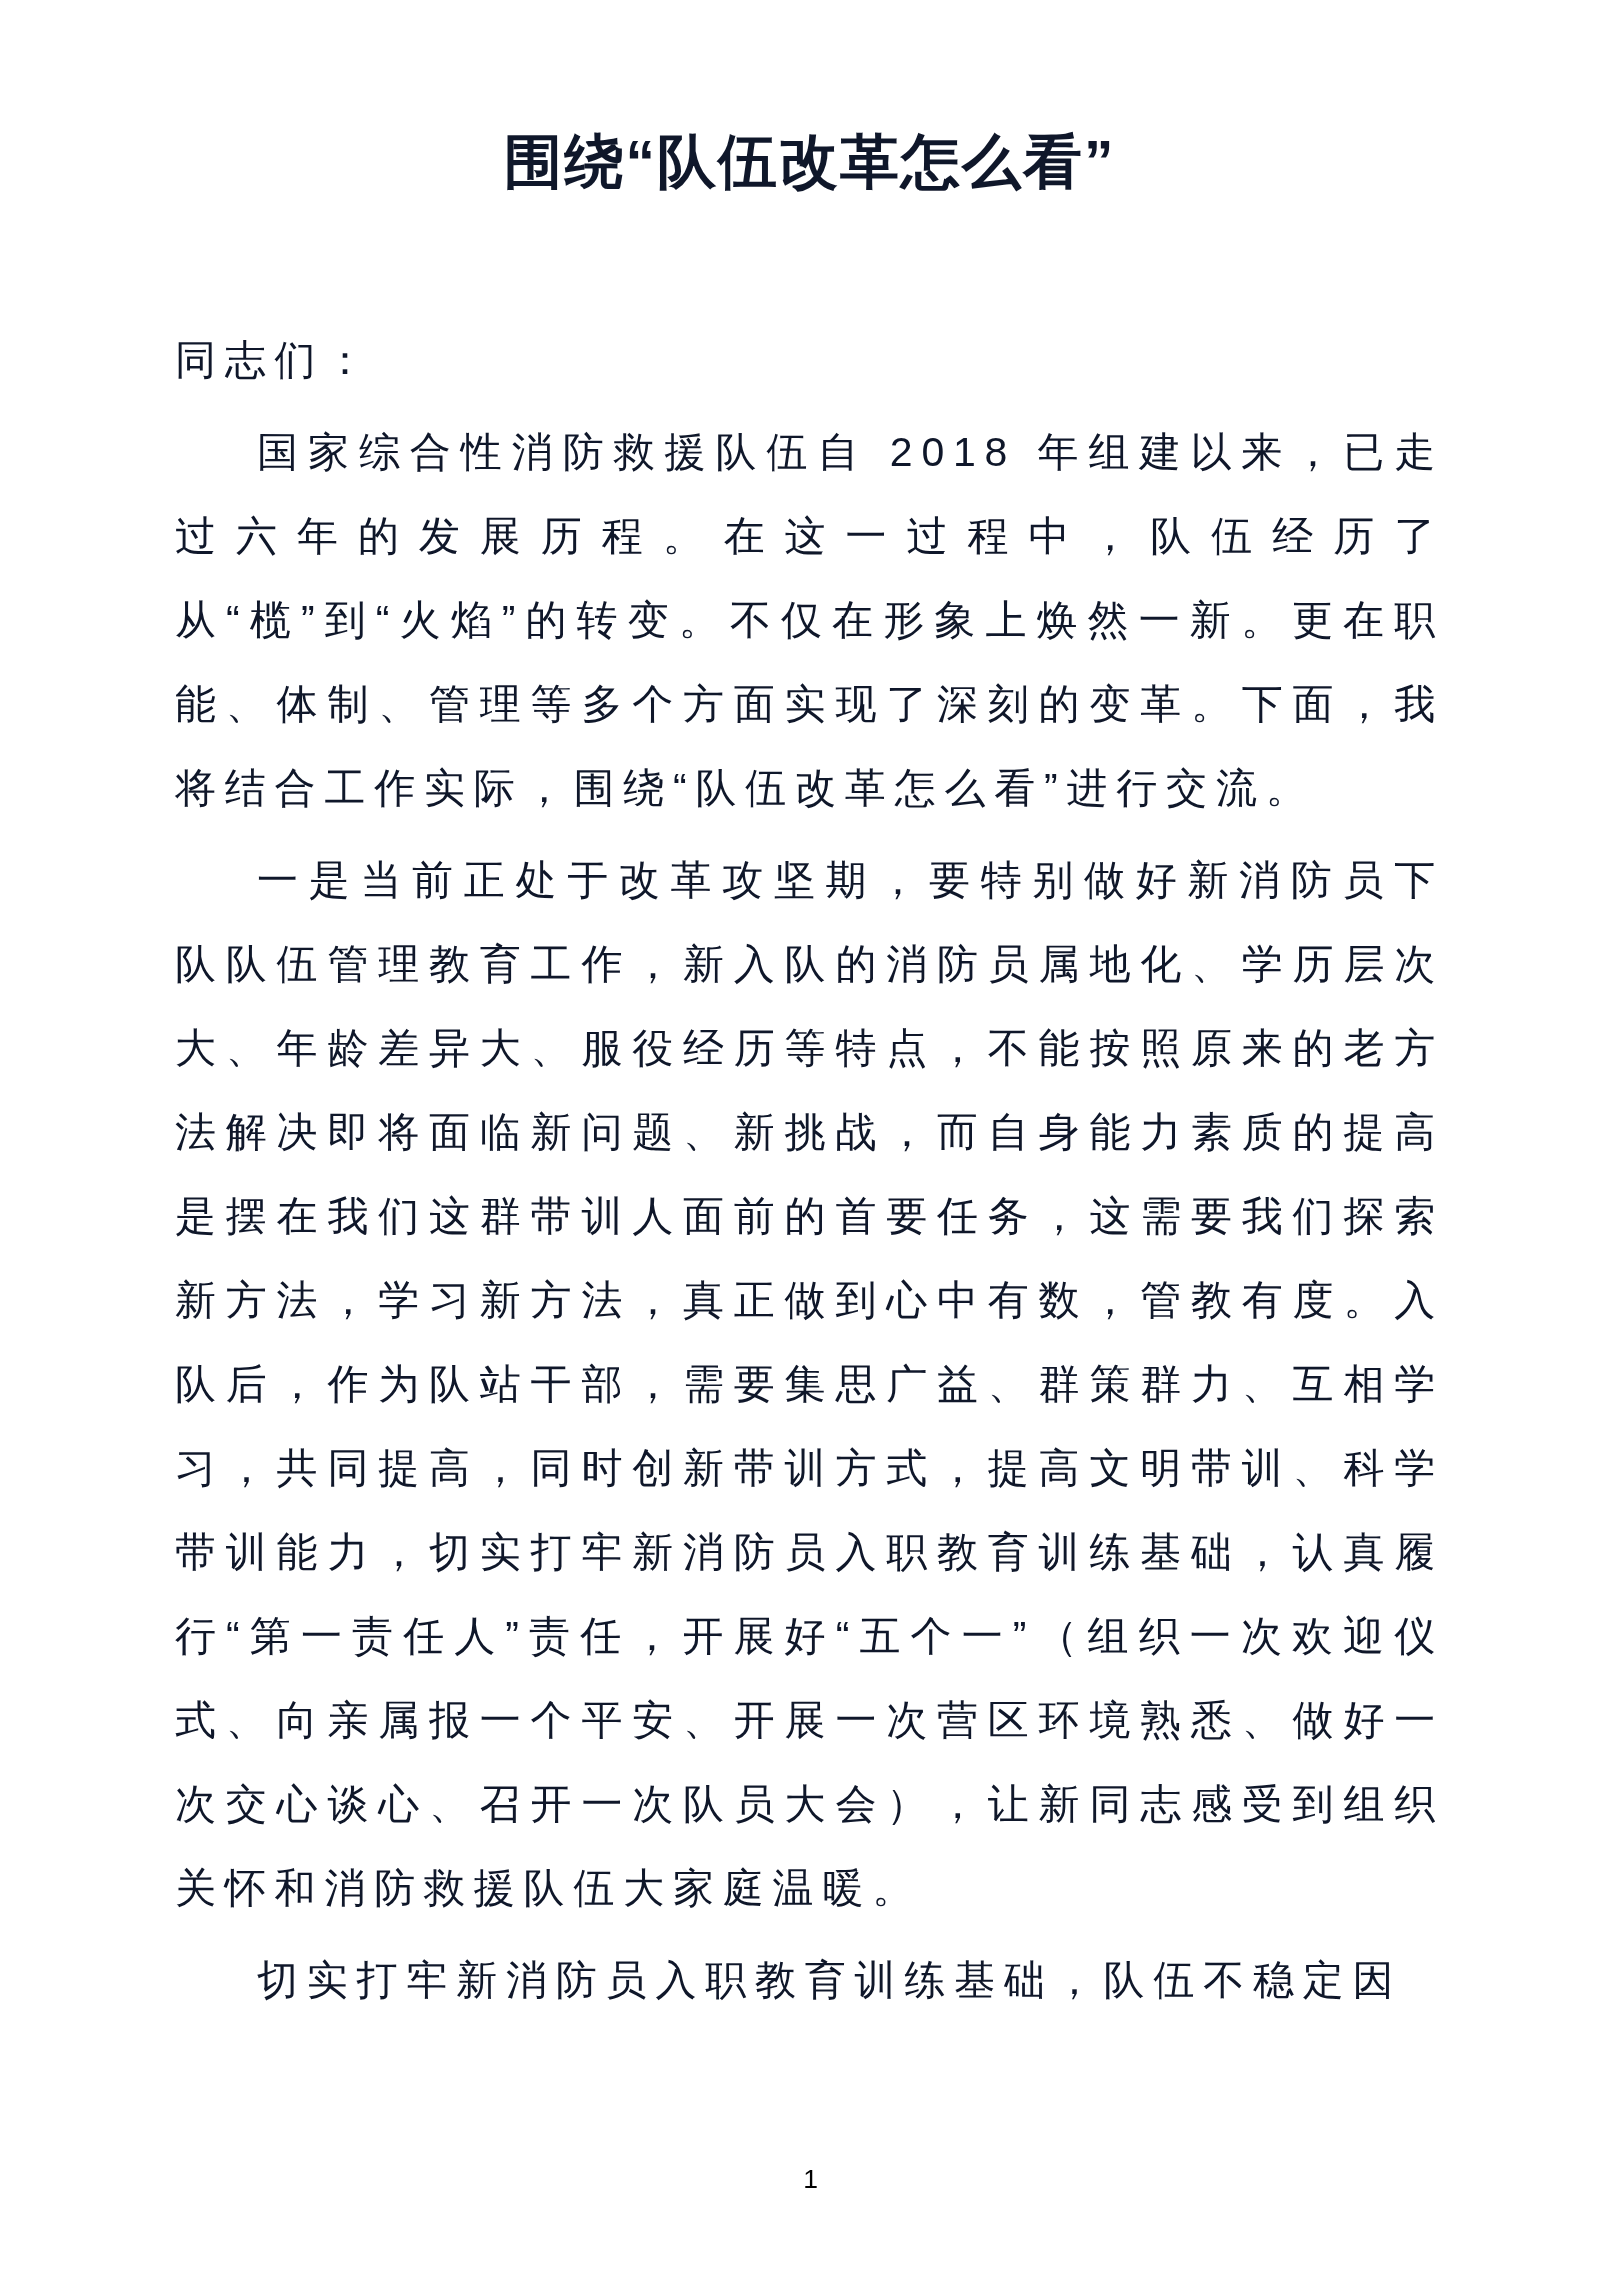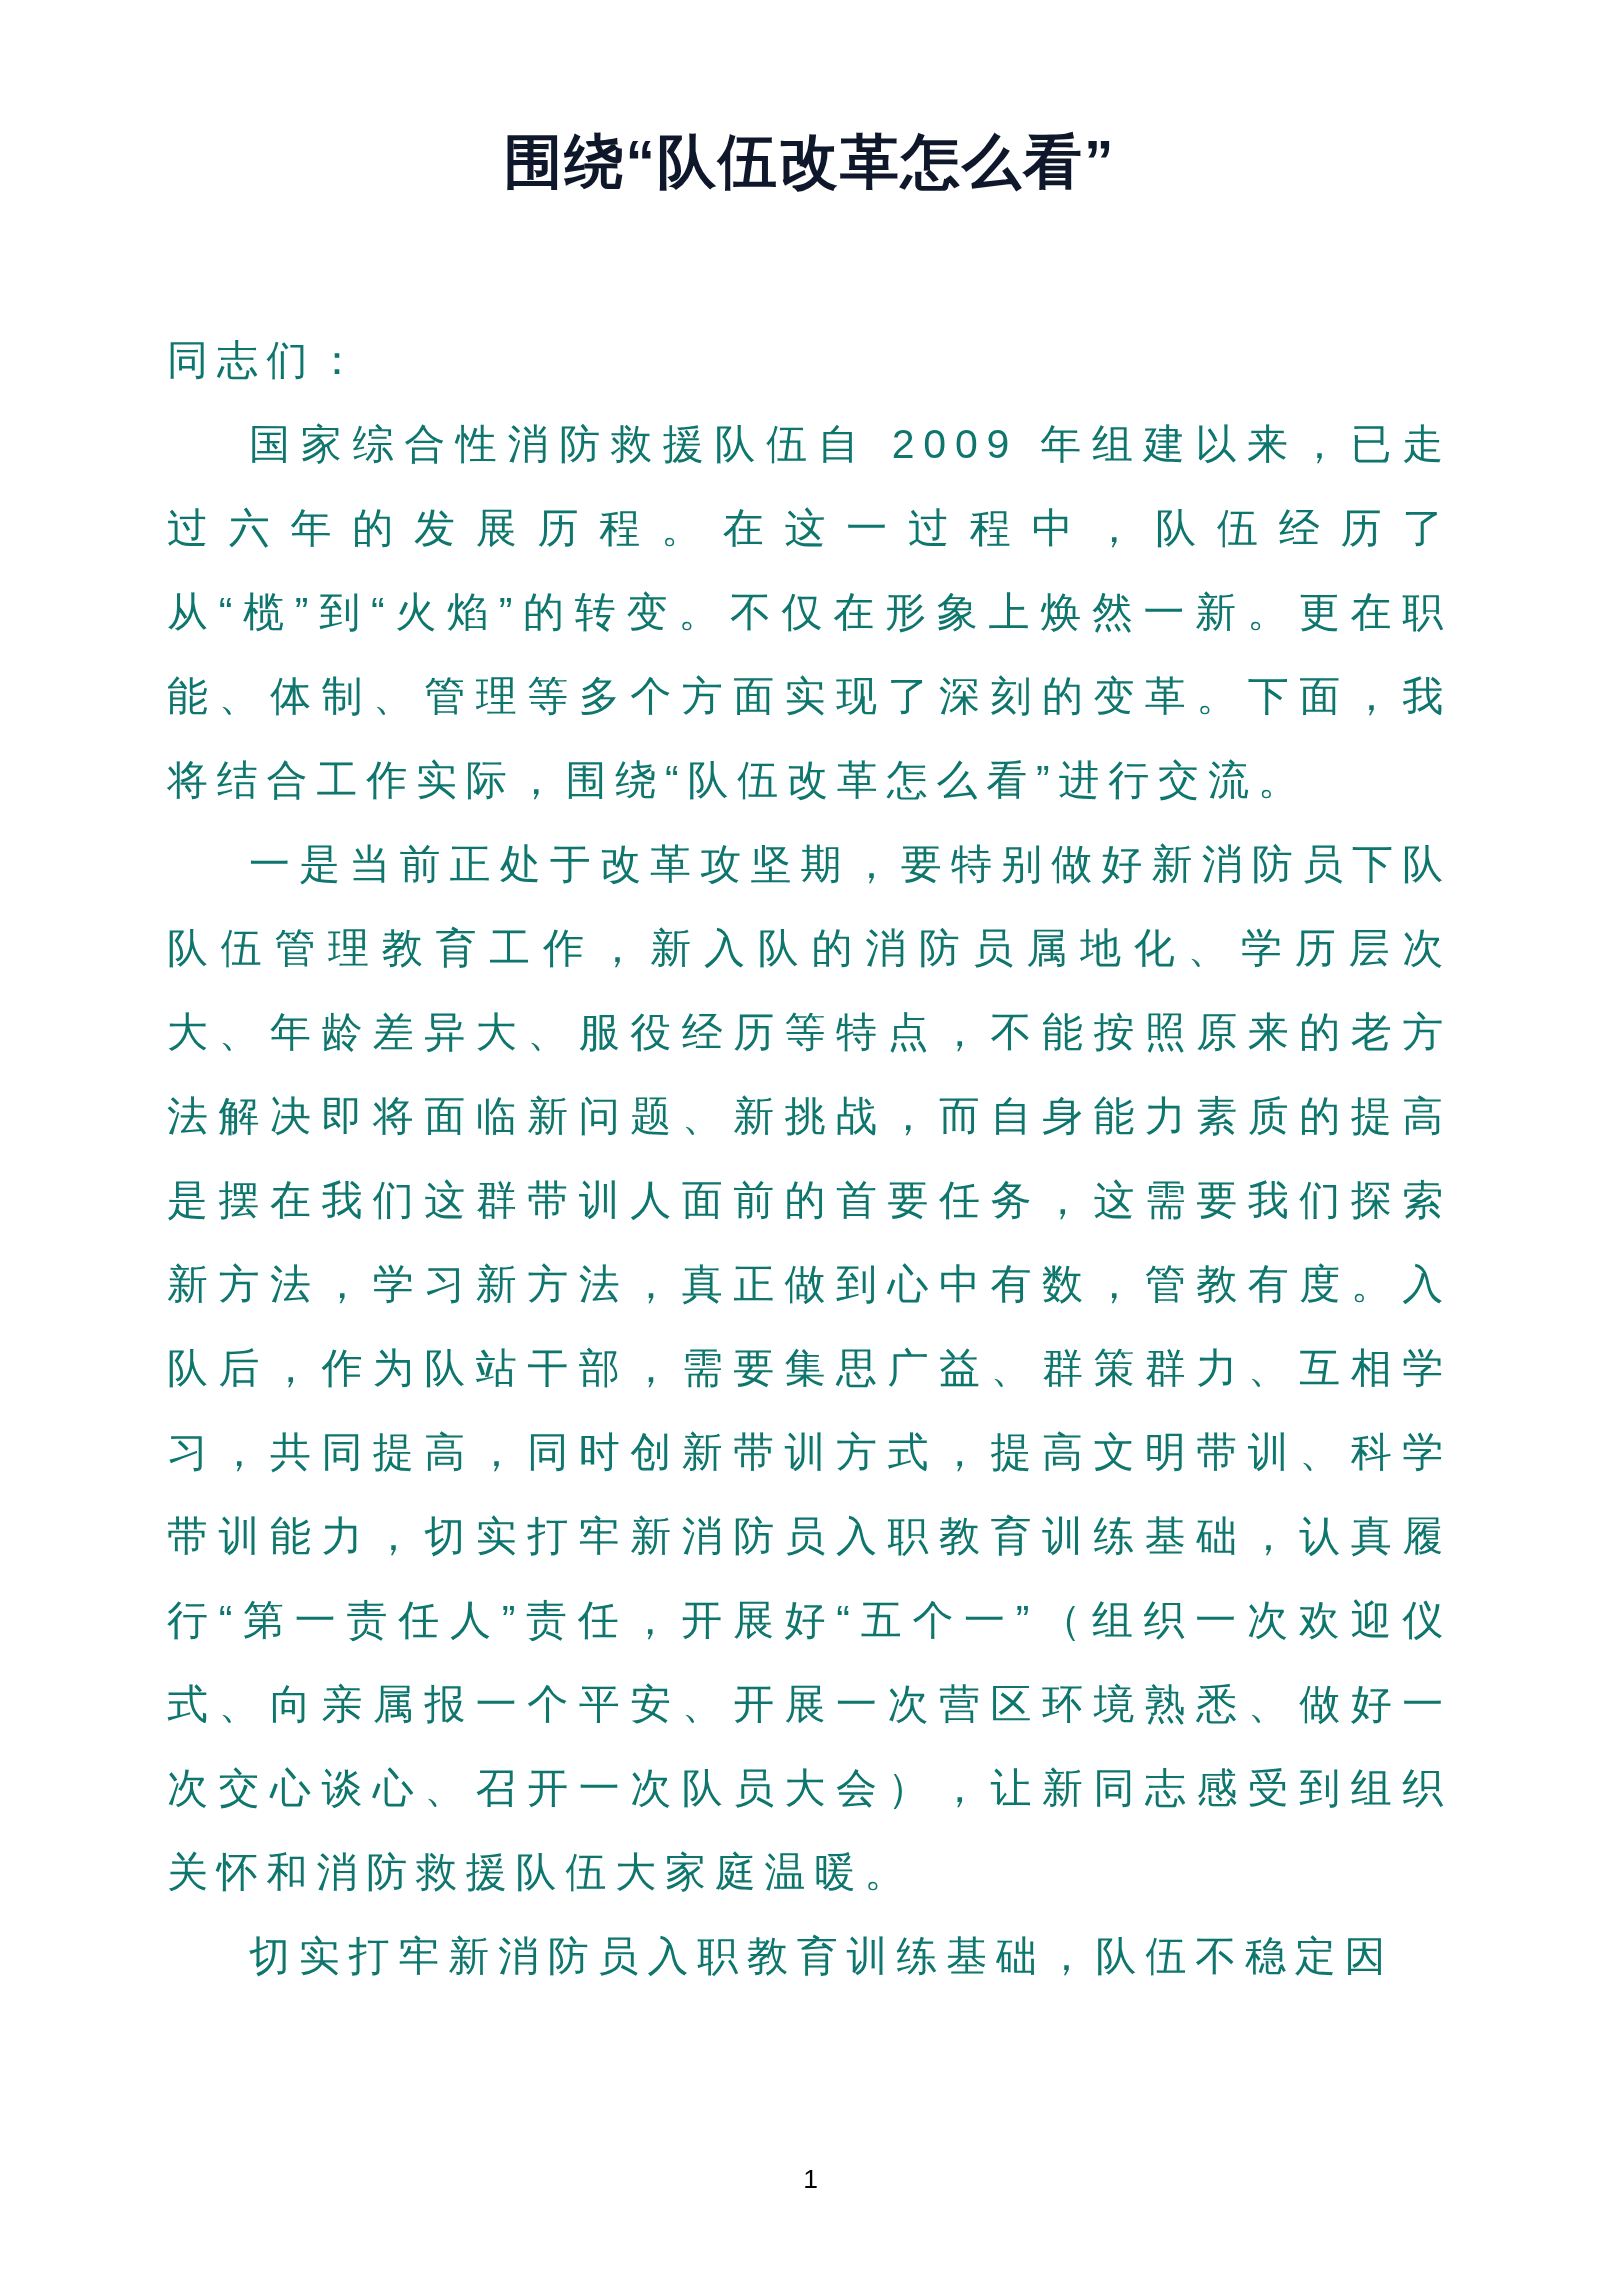--- a/index.html
+++ b/index.html
@@ -25,27 +25,27 @@
   .doc-title {
     margin: 0 0 120px 0;
     font-size: 59px;
     line-height: 71px;
     font-weight: bold;
     text-align: center;
     letter-spacing: 2px;
     color: #0f172a;
   }
   .body-par {
-    margin: 0;
+    margin: 8px;
     font-size: 41px;
     line-height: 84px;
     letter-spacing: 8.8px;
     text-align: justify;
     text-justify: inter-ideograph;
-    color: #0f766e;
+    color: #0f172a;
   }
   .body-par.indent {
     text-indent: 82px;
   }
   .page-number {
     position: absolute;
     left: 0;
     width: 100%;
     bottom: 98px;
     text-align: center;
@@ -55,21 +55,21 @@
 </style>
 </head>
 <body>
 
 <div class="page">
   <div class="content">
     <h1 class="doc-title">围绕“队伍改革怎么看”</h1>
 
     <p class="body-par">同志们：</p>
 
-    <p class="body-par indent">国家综合性消防救援队伍自 2009 年组建以来，已走过六年的发展历程。在这一过程中，队伍经历了从“榄”到“火焰”的转变。不仅在形象上焕然一新。更在职能、体制、管理等多个方面实现了深刻的变革。下面，我将结合工作实际，围绕“队伍改革怎么看”进行交流。</p>
+    <p class="body-par indent">国家综合性消防救援队伍自 2018 年组建以来，已走过六年的发展历程。在这一过程中，队伍经历了从“榄”到“火焰”的转变。不仅在形象上焕然一新。更在职能、体制、管理等多个方面实现了深刻的变革。下面，我将结合工作实际，围绕“队伍改革怎么看”进行交流。</p>
 
     <p class="body-par indent">一是当前正处于改革攻坚期，要特别做好新消防员下队队伍管理教育工作，新入队的消防员属地化、学历层次大、年龄差异大、服役经历等特点，不能按照原来的老方法解决即将面临新问题、新挑战，而自身能力素质的提高是摆在我们这群带训人面前的首要任务，这需要我们探索新方法，学习新方法，真正做到心中有数，管教有度。入队后，作为队站干部，需要集思广益、群策群力、互相学习，共同提高，同时创新带训方式，提高文明带训、科学带训能力，切实打牢新消防员入职教育训练基础，认真履行“第一责任人”责任，开展好“五个一”（组织一次欢迎仪式、向亲属报一个平安、开展一次营区环境熟悉、做好一次交心谈心、召开一次队员大会），让新同志感受到组织关怀和消防救援队伍大家庭温暖。</p>
 
     <p class="body-par indent">切实打牢新消防员入职教育训练基础，队伍不稳定因</p>
   </div>
 
   <div class="page-number">1</div>
 </div>
 
 

